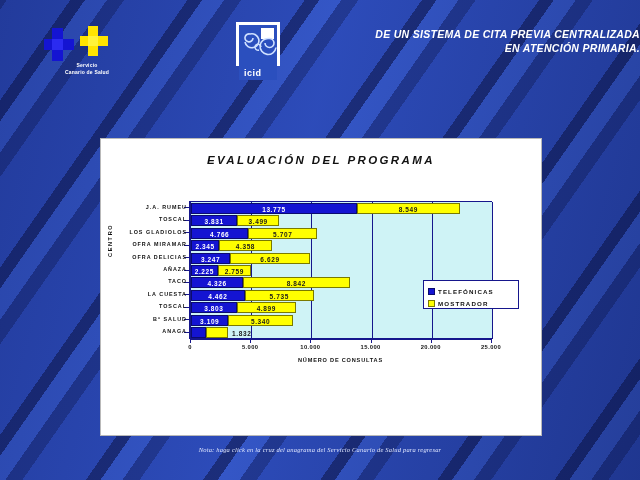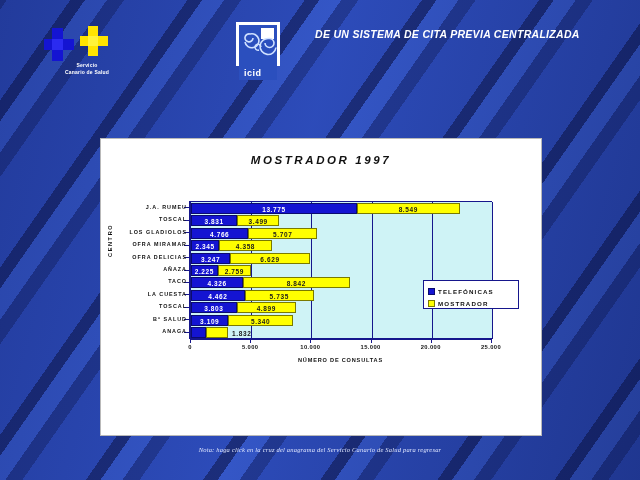--- a/index.html
+++ b/index.html
@@ -61,21 +61,21 @@
     position:absolute;left:5px;bottom:2px;color:#fff;font-size:9px;font-weight:bold;
     font-family:"Liberation Sans", sans-serif;letter-spacing:.5px;
   }
 
   #header-title{
     position:absolute;left:310px;top:28px;width:330px;
     color:#ffffff;font-size:10.5px;line-height:13.5px;font-weight:bold;font-style:italic;
     letter-spacing:.3px;
   }
   #header-title div{white-space:nowrap;}
-  #header-title div.ind{padding-left:5px;}
+  #header-title div.ind{padding-left:5px;text-align:right;}
 
   
   #panel{
     position:absolute;left:100px;top:138px;width:440px;height:296px;
     background:#ffffff;border:1px solid #b9b9b9;
   }
   #chart-title{
     position:absolute;left:0;top:12px;width:440px;text-align:center;
     color:#111;font-size:11.5px;font-weight:bold;font-style:italic;letter-spacing:2.4px;
     line-height:18px;
@@ -189,26 +189,27 @@
         <path d="M14 12 a4 4 0 1 1 -3 -4 a7 7 0 1 1 -5 8" fill="none" stroke="#cfe0ff" stroke-width="1.6"></path>
         <path d="M26 17 a4.5 4.5 0 1 0 4 -4.5 a8 8 0 1 0 7 9" fill="none" stroke="#cfe0ff" stroke-width="1.6"></path>
         <path d="M20 24 a3 3 0 1 1 2 -3" fill="none" stroke="#cfe0ff" stroke-width="1.4"></path>
       </svg>
       <div class="icid-text">icid</div>
     </div>
   </div>
 
   <div id="header-title">
     <div class="ind">DE UN SISTEMA DE CITA PREVIA CENTRALIZADA</div>
+    <div class="ind">EN ATENCIÓN PRIMARIA.</div>
   </div>
 </div>
 
 <div id="panel">
   <div id="chart-title">
-    <div class="l2">MOSTRADOR 1997</div>
+    <div>EVALUACIÓN DEL PROGRAMA</div>
   </div>
 
   <div id="ytitle">CENTRO</div>
   <div id="ylabels">
       <div class="ytick" style="top: 6.22727px;"></div>
       <div class="ylabel" style="top: 1.72727px;">J.A. RUMEU</div>
       <div class="ytick" style="top: 18.6818px;"></div>
       <div class="ylabel" style="top: 14.1818px;">TOSCAL</div>
       <div class="ytick" style="top: 31.1364px;"></div>
       <div class="ylabel" style="top: 26.6364px;">LOS GLADIOLOS</div>

